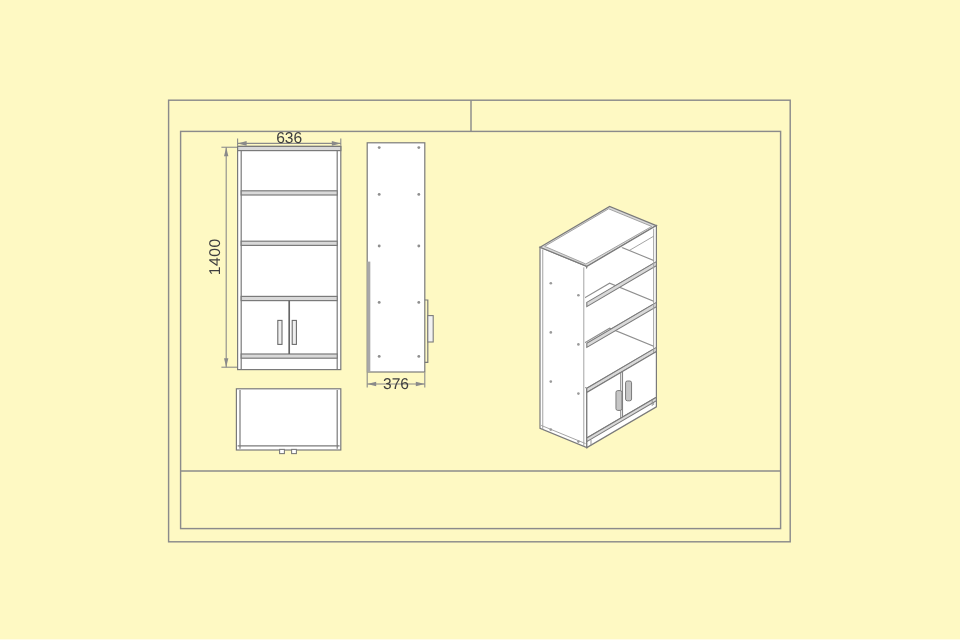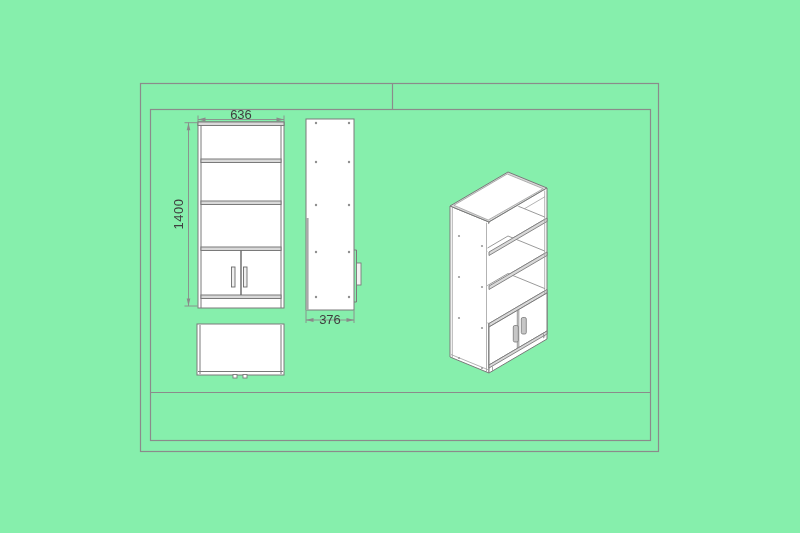--- a/index.html
+++ b/index.html
@@ -8,21 +8,21 @@
     width: 800px;
     height: 533px;
     background: #ffffff;
     overflow: hidden;
     font-family: "Liberation Sans", sans-serif;
   }
   #canvas {
     position: relative;
     width: 800px;
     height: 533px;
-    background: #86efac;
+    background: #fef9c3;
   }
   svg text {
     font-family: "Liberation Sans", sans-serif;
     fill: #3f3f3f;
   }
   .dimtext { font-size: 13px; }
   .dimtext-v { font-size: 13px; letter-spacing: 0.5px; }
 </style>
 </head>
 <body>

